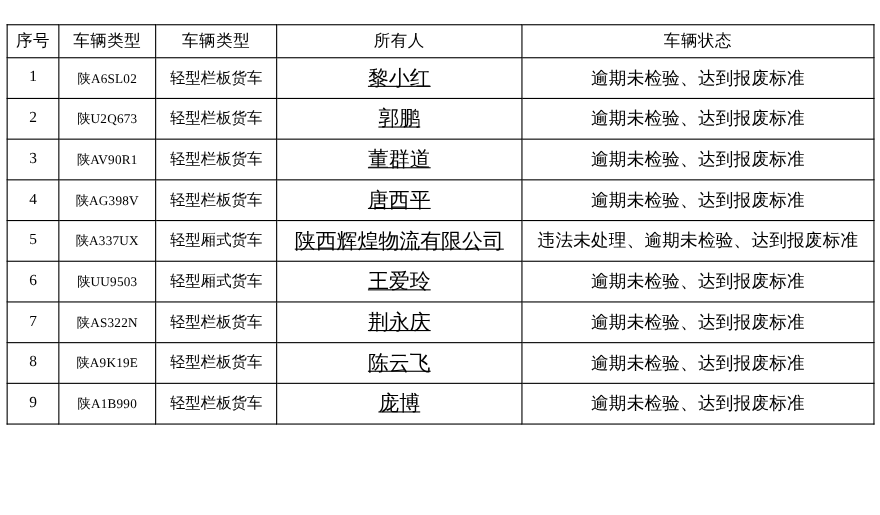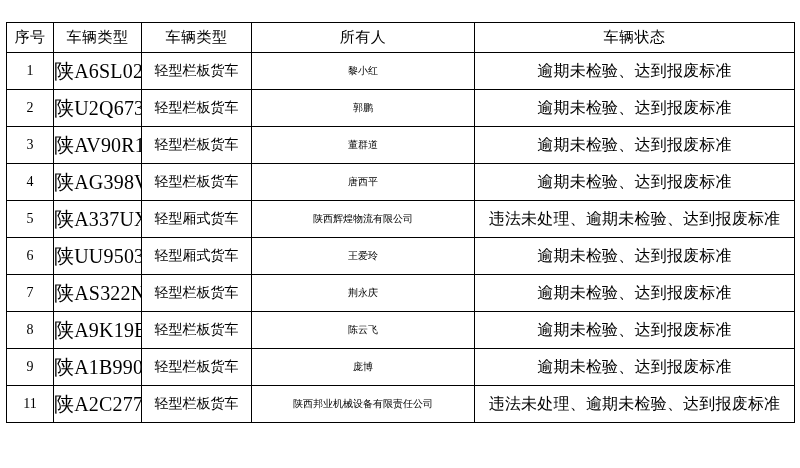--- a/index.html
+++ b/index.html
@@ -49,23 +49,23 @@
     font-size: 14.5px;
   }
   
   col.c-index { width: 47px; }
   col.c-plate { width: 88px; }
   col.c-type  { width: 110px; }
   col.c-owner { width: 223px; }
   col.c-status{ width: 320px; }
 
   td.cell-index { font-size: 14px; }
-  td.cell-plate { font-size: 20px; letter-spacing: 0.2px; }
+  td.cell-plate { font-size: 12px; letter-spacing: 0.2px; }
   td.cell-type  { font-size: 14px; }
-  td.cell-owner { font-size: 10px; }
+  td.cell-owner { font-size: 19px; text-decoration: underline; }
   td.cell-status{ font-size: 16px; letter-spacing: 0.2px; }
 </style>
 </head>
 <body>
 
 <div class="sheet">
   <table class="vehicle-table">
     <colgroup>
       <col class="c-index">
       <col class="c-plate">
@@ -139,22 +139,15 @@
         <td class="cell-owner">陈云飞</td>
         <td class="cell-status">逾期未检验、达到报废标准</td>
       </tr>
       <tr>
         <td class="cell-index">9</td>
         <td class="cell-plate">陕A1B990</td>
         <td class="cell-type">轻型栏板货车</td>
         <td class="cell-owner">庞博</td>
         <td class="cell-status">逾期未检验、达到报废标准</td>
       </tr>
-      <tr>
-        <td class="cell-index">11</td>
-        <td class="cell-plate">陕A2C277</td>
-        <td class="cell-type">轻型栏板货车</td>
-        <td class="cell-owner">陕西邦业机械设备有限责任公司</td>
-        <td class="cell-status">违法未处理、逾期未检验、达到报废标准</td>
-      </tr>
     </tbody>
   </table>
 </div>
 
 </body></html>

